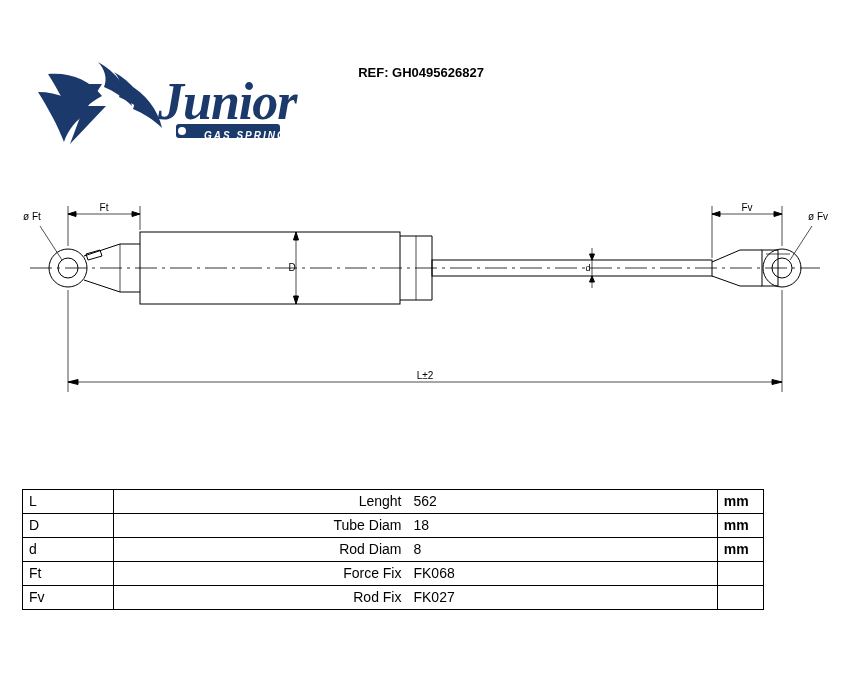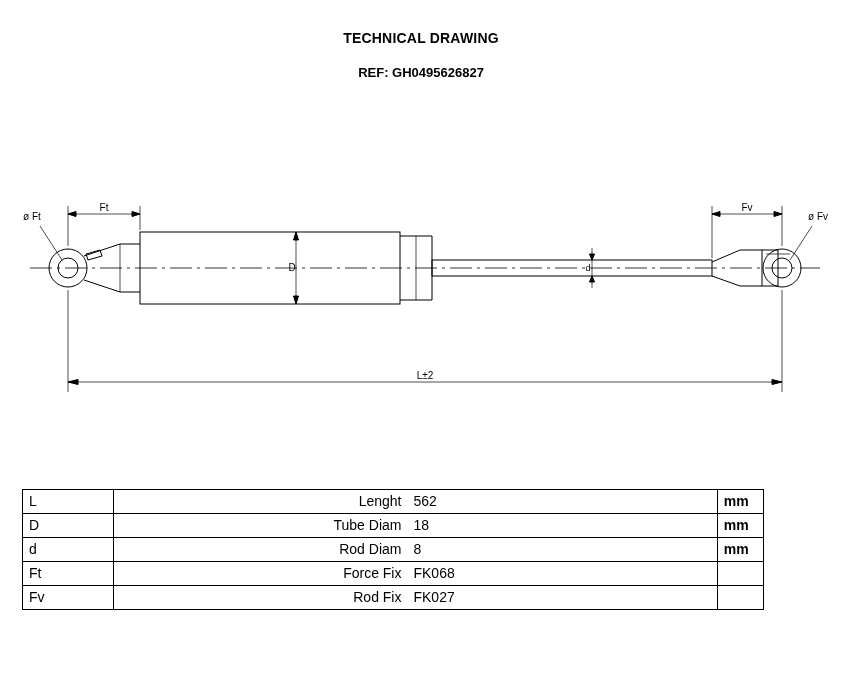--- a/index.html
+++ b/index.html
@@ -106,23 +106,45 @@
 
   svg text {
     font-family: "Liberation Sans", sans-serif;
   }
 </style>
 </head>
 <body>
 
 <div class="page">
 
-  <div class="title">TECHNICAL DRAWING</div>
   <div class="subtitle">REF:  GH0495626827</div>
 
+  <div class="logo">
+    <svg width="275" height="100" viewBox="0 0 275 100">
+      <g fill="#1b3a6b">
+
+        <path d="M70 4 C88 14 100 30 104 48 C96 40 86 33 76 29 C80 20 76 10 70 4 Z"></path>
+        <path d="M86 14 C104 24 116 40 120 58 C112 50 101 43 91 39 C95 30 92 20 86 14 Z"></path>
+        <path d="M100 26 C118 36 130 52 134 70 C126 62 115 55 105 51 C109 42 106 32 100 26 Z"></path>
+
+        <path d="M20 16 C42 14 62 22 74 38 C62 44 52 54 46 66 C40 50 30 32 20 16 Z"></path>
+        <path d="M10 34 C30 34 48 42 58 56 C48 62 40 72 36 84 C30 68 20 50 10 34 Z"></path>
+
+        <path d="M50 26 L74 26 L60 48 L78 48 L42 86 L54 54 L38 54 Z"></path>
+      </g>
+
+      <g>
+        <rect x="40" y="66" width="104" height="14" rx="3" fill="#1b3a6b" transform="translate(108,0)"></rect>
+        <circle cx="154" cy="73" r="4" fill="#ffffff"></circle>
+        <circle cx="256" cy="73" r="4" fill="#ffffff"></circle>
+      </g>
+    </svg>
+    <div class="logo-wordmark">Junior</div>
+    <div class="logo-sub">GAS  SPRING</div>
+  </div>
 
   <div class="drawing">
     <svg width="842" height="250" viewBox="0 0 842 250">
       <g stroke="#000000" fill="none" stroke-width="1" shape-rendering="geometricPrecision">
 
         <line x1="30" y1="98" x2="820" y2="98" stroke-dasharray="22,5,3,5" stroke-width="0.8"></line>
 
         <circle cx="68" cy="98" r="19"></circle>
         <circle cx="68" cy="98" r="10"></circle>
 

